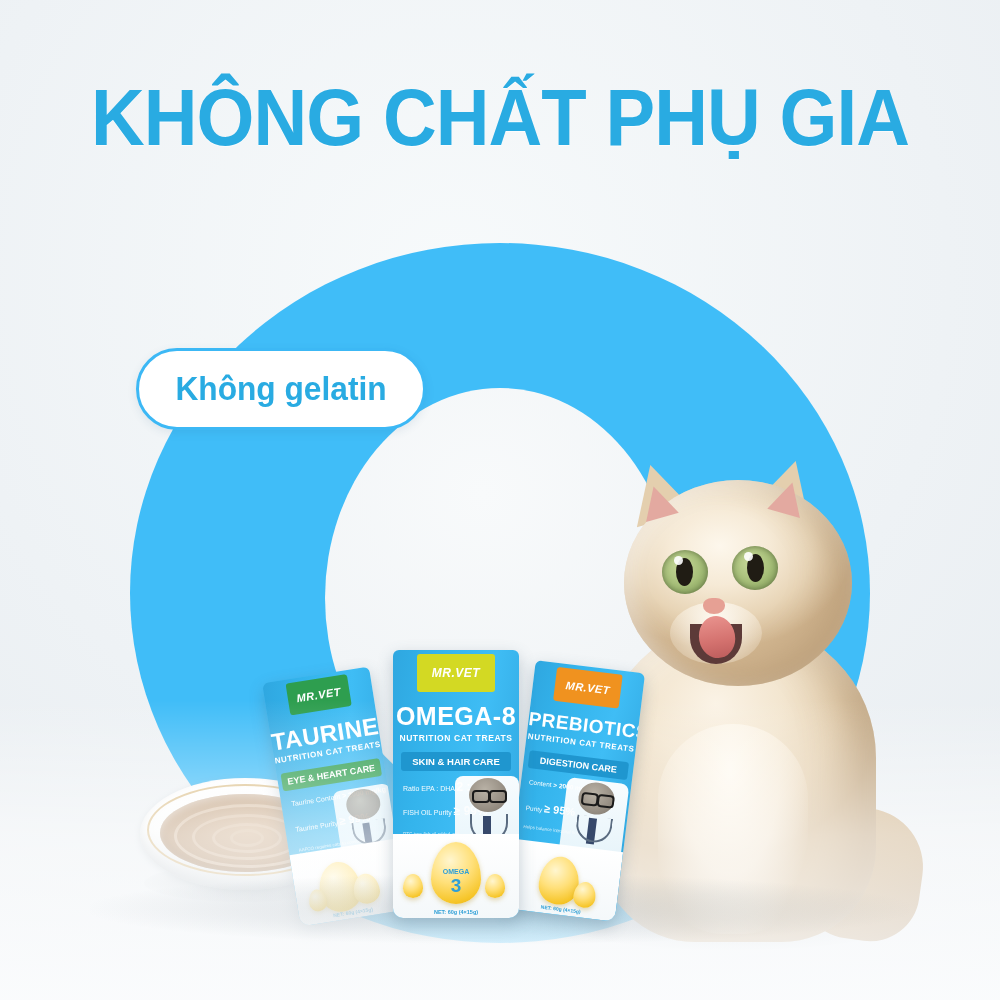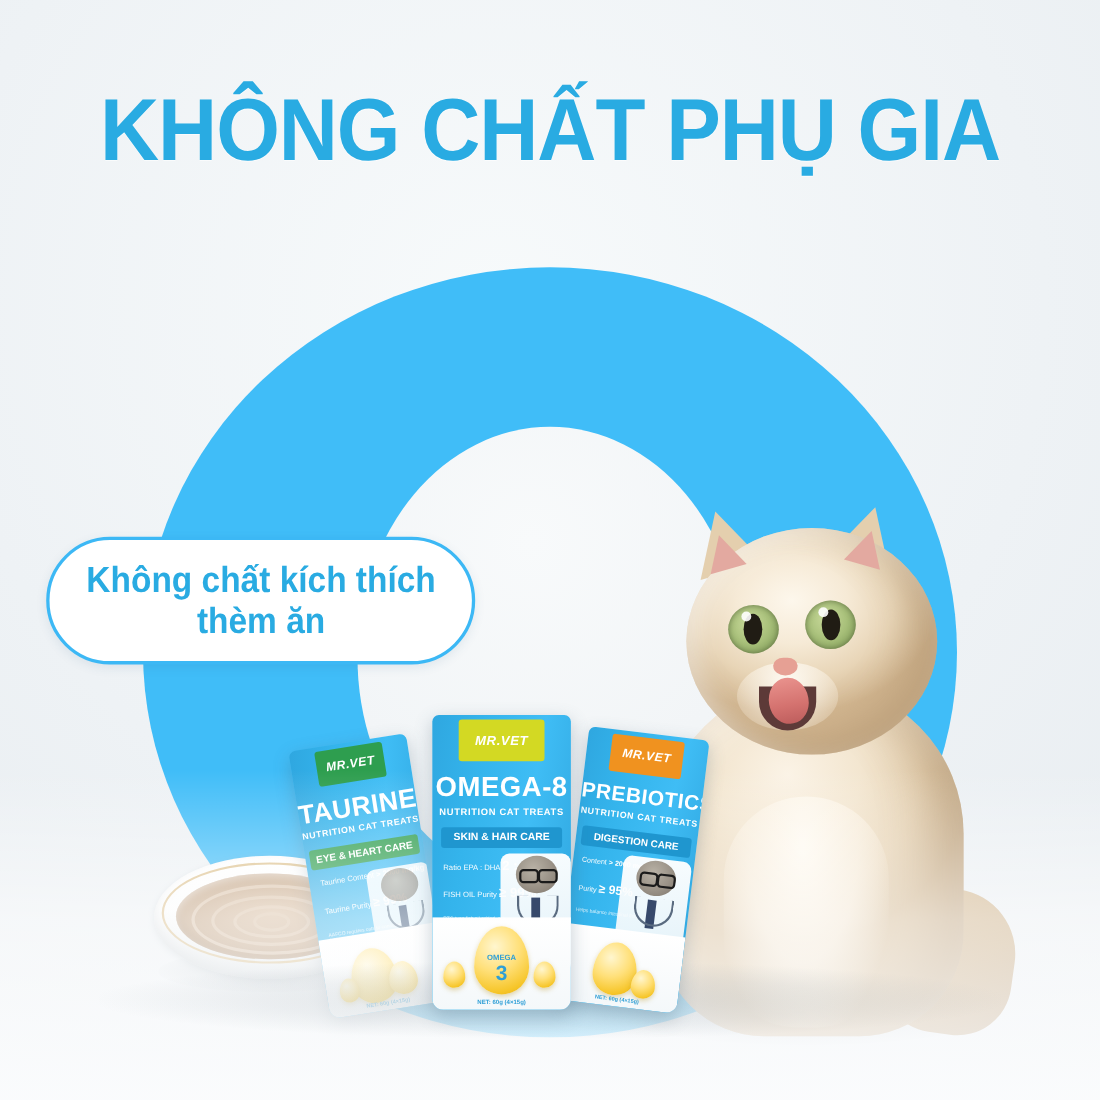--- a/index.html
+++ b/index.html
@@ -338,22 +338,19 @@
       <div class="vet-tie" style="left:26px;top:38px;width:8px;height:26px;"></div>
       <div class="vet-steth" style="left:14px;top:36px;width:32px;height:24px;"></div>
     </div>
     <div class="pbottom" style="height:70px;">
       <div class="drop" style="left:30px;top:12px;width:40px;height:48px;"></div>
       <div class="drop" style="left:66px;top:34px;width:22px;height:26px;"></div>
       <div class="pnet" style="font-size:5px;">NET: 60g (4×15g)</div>
     </div>
   </div>
 
-  <div class="pill" id="pill-appetite">
-    <span>
-      <span style="display:block;">Không chất kích thích</span>
-      <span style="display:block;">thèm ăn</span>
-    </span>
+  <div class="pill" id="pill-gelatin">
+    <span>Không gelatin</span>
   </div>
 
   <div class="floor"></div>
   <div class="floor-shadow"></div>
 </div>
 
 </body></html>

